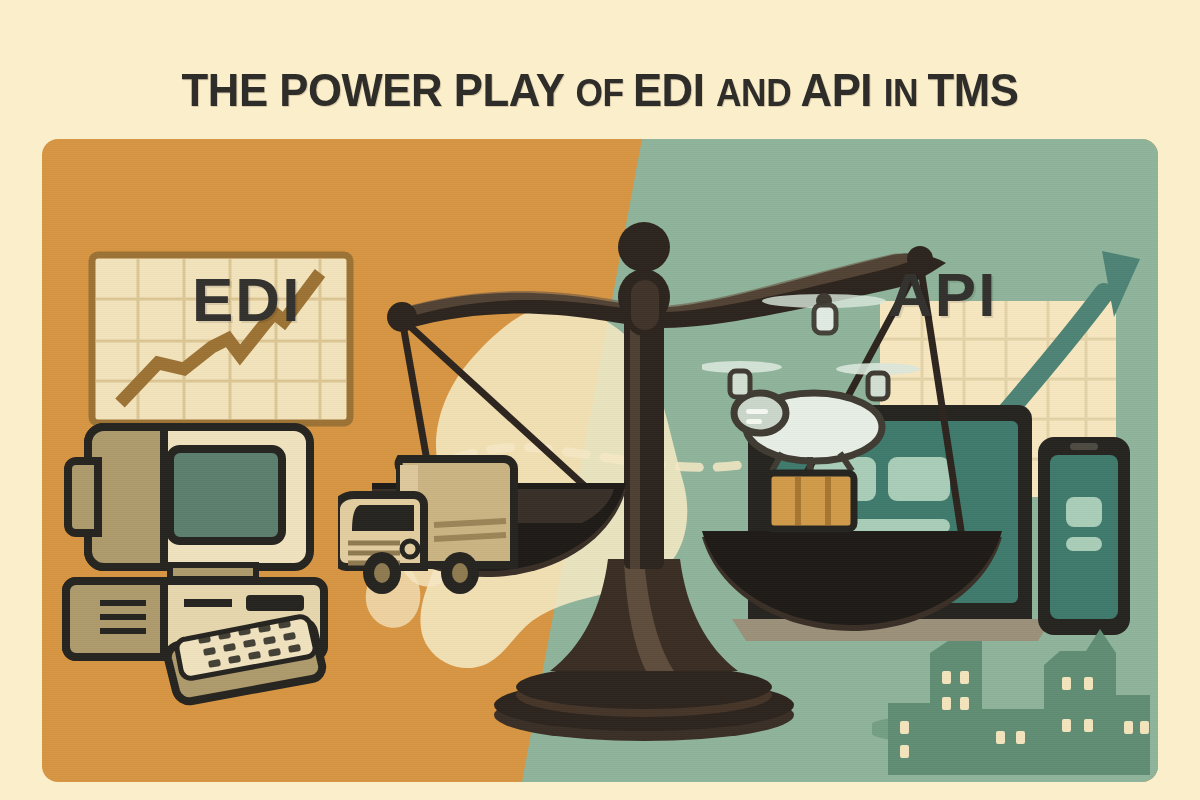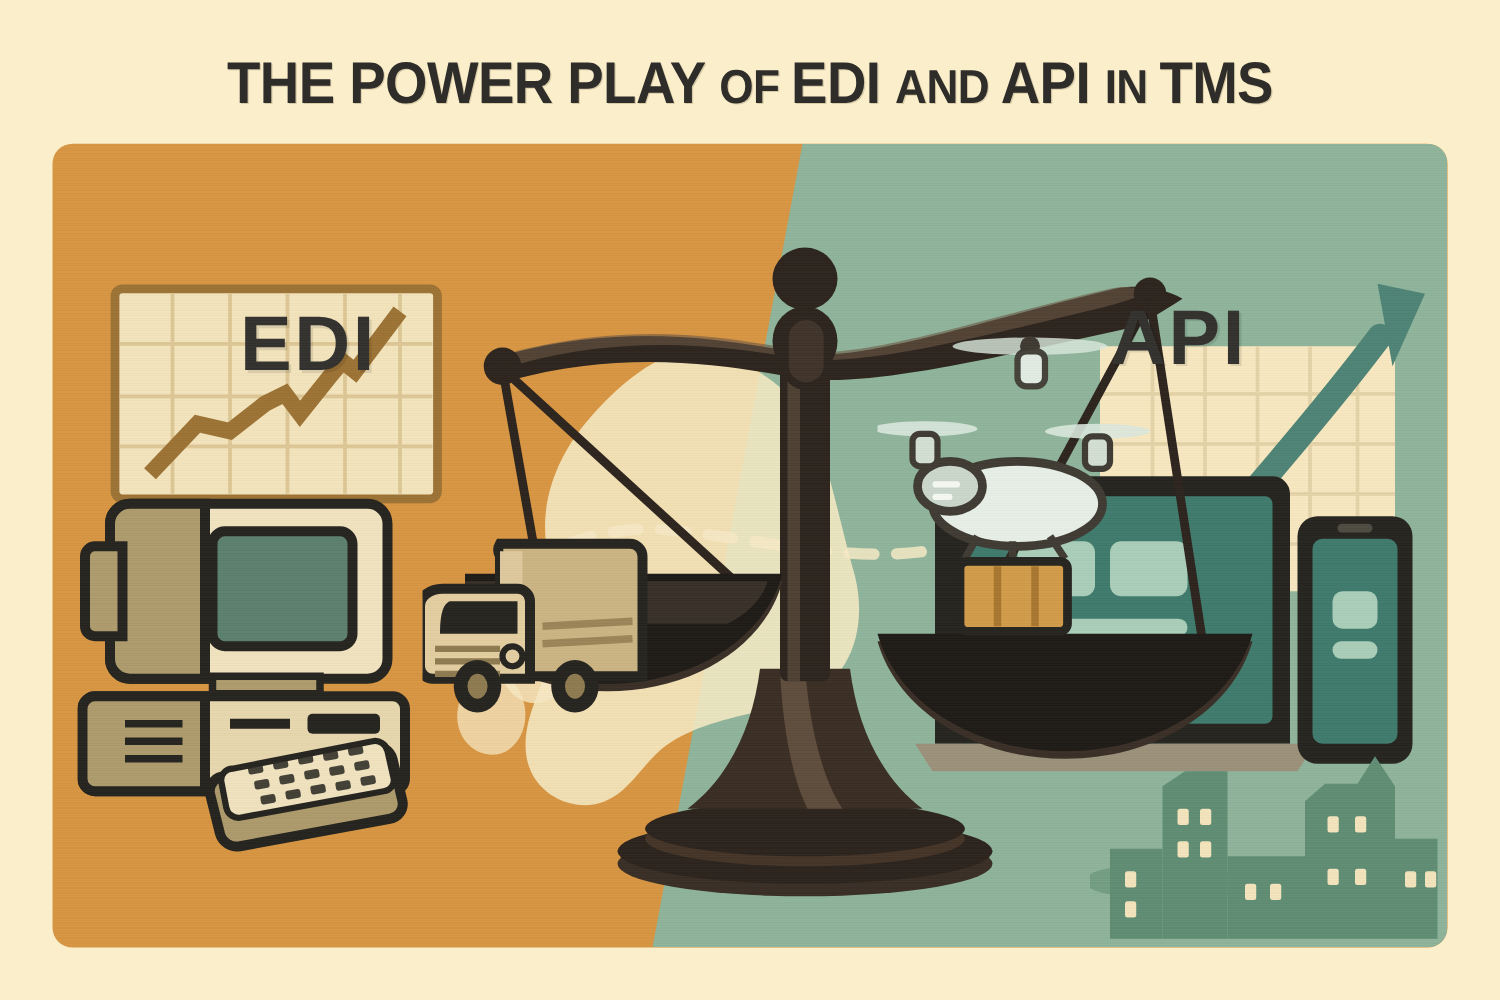--- a/index.html
+++ b/index.html
@@ -2,21 +2,21 @@
 <html><head>
 <meta charset="utf-8">
 <title>The Power Play of EDI and API in TMS</title>
 <style>
   * { margin:0; padding:0; box-sizing:border-box; }
   html,body { width:1200px; height:800px; overflow:hidden; }
   body {
     background:#faeecb;
     font-family:"Liberation Sans", sans-serif;
   }
-  .canvas { position:relative; width:1200px; height:650px; }
+  .canvas { position:relative; width:1200px; height:650px;margin-top:24px; }
 
   
   .title {
     position:absolute; left:0; top:38px; width:1200px;
     text-align:center;
     font-family:"Liberation Sans", sans-serif;
     font-weight:bold;
     font-size:47px;
     letter-spacing:-0.5px;
     color:#2e2d2a;

